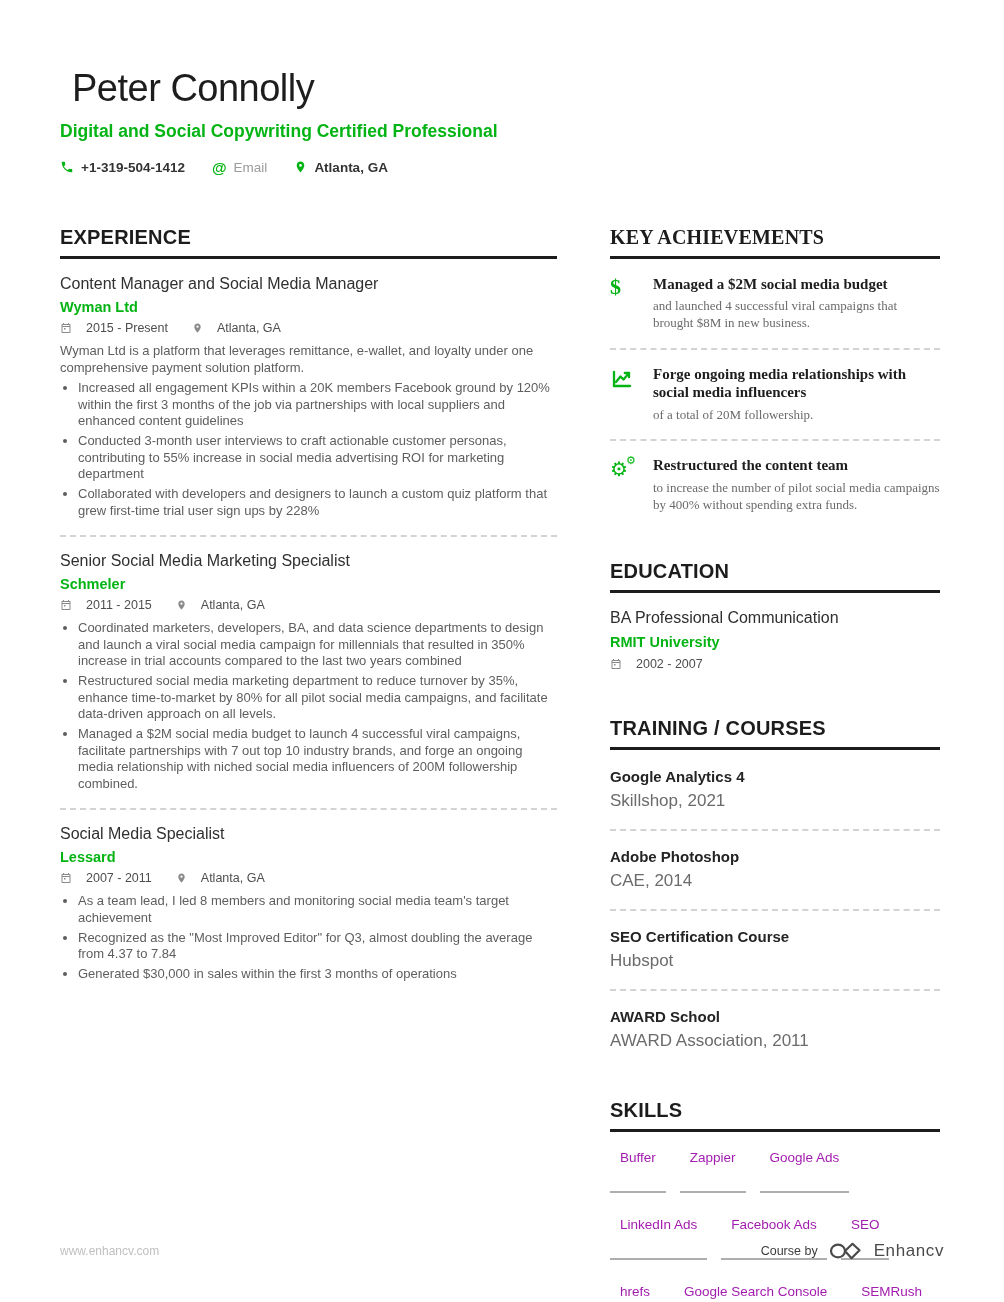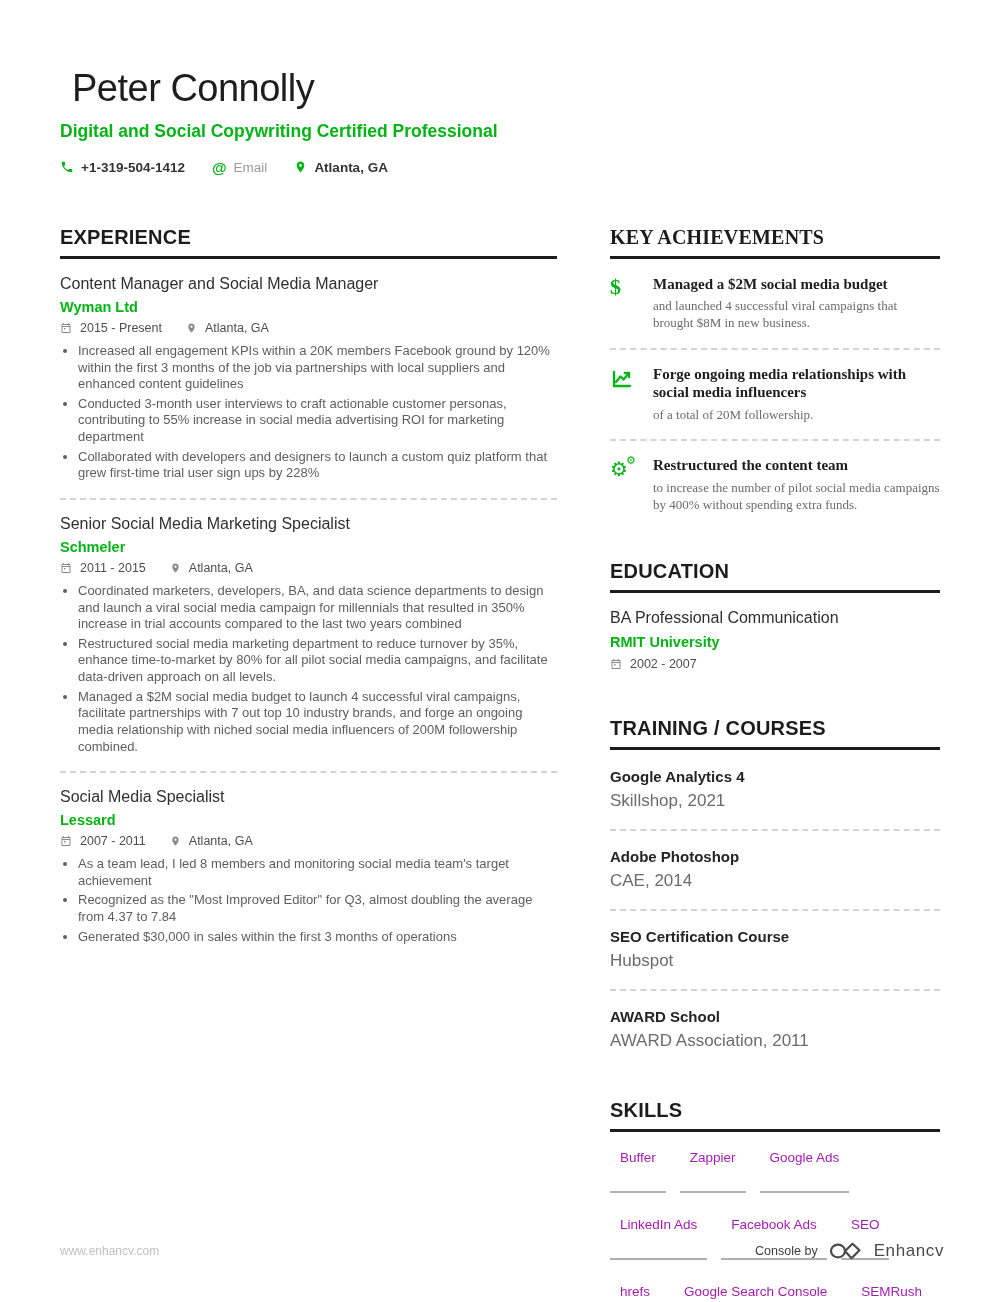--- a/index.html
+++ b/index.html
@@ -24,21 +24,21 @@
 
   h3.sec {
     font-size:20px; font-weight:700; letter-spacing:0.2px; color:#1c1c1c;
     margin:0 0 16px 0; padding-bottom:7px; border-bottom:3px solid #1c1c1c;
   }
 
   
   .job-title { font-size:16px; color:#303030; margin-bottom:6px; }
   .company { font-size:14.5px; font-weight:700; margin-bottom:6px; }
   .meta { display:flex; align-items:center; gap:24px; margin-bottom:8px; font-size:12.5px; color:#4e4e4e; }
-  .meta-item { display:inline-flex; align-items:center; gap:8px; }
+  .meta-item { display:inline-flex; align-items:center; gap:14px; }
   .summary { font-size:13px; color:#5e5e5e; line-height:1.28; margin:0 0 4px 0; }
   ul.bullets { margin:2px 0 0 0; padding-left:18px; }
   ul.bullets li { font-size:13px; color:#5e5e5e; line-height:1.28; margin-bottom:3px; }
   .dash { border-top:2px dashed #d3d3d3; margin:16px 0 15px 0; }
 
   
   .rsection { margin-top:46px; }
   .rsection:first-child { margin-top:0;font-family:Liberation Serif, serif; }
 
   .ach { display:flex; gap:13px; margin-top:15px; }
@@ -116,20 +116,21 @@
                 </svg>
               <span>2015 - Present</span>
             </span>
             <span class="meta-item">
               <svg class="icon" width="11" height="12" viewBox="0 0 24 24" fill="#8a8a8a">
                   <path d="M12 2C8.13 2 5 5.13 5 9c0 5.25 7 13 7 13s7-7.75 7-13c0-3.87-3.13-7-7-7zm0 9.5a2.5 2.5 0 1 1 0-5 2.5 2.5 0 0 1 0 5z"></path>
                 </svg>
               <span>Atlanta, GA</span>
             </span>
           </div>
+          <p class="summary">Wyman Ltd is a platform that leverages remittance, e-wallet, and loyalty under one comprehensive payment solution platform.</p>
           <ul class="bullets">
             <li>Increased all engagement KPIs within a 20K members Facebook ground by 120% within the first 3 months of the job via partnerships with local suppliers and enhanced content guidelines</li>
             <li>Conducted 3-month user interviews to craft actionable customer personas, contributing to 55% increase in social media advertising ROI for marketing department</li>
             <li>Collaborated with developers and designers to launch a custom quiz platform that grew first-time trial user sign ups by 228%</li>
           </ul>
         </article>
 
         <div class="dash"></div>
 
         <article class="job">
@@ -290,21 +291,21 @@
           <span class="skill-chip">Hubspot</span>
         </div>
       </section>
 
     </div>
   </div>
 
   <footer>
     <a class="site-link" href="#">www.enhancv.com</a>
     <span class="powered">
-      <span class="powered-label">Console by</span>
+      <span class="powered-label">Course by</span>
       <svg class="icon" width="36" height="22" viewBox="0 0 36 22" fill="none" stroke="#4a4a4a" stroke-width="2.2" stroke-linejoin="round" stroke-linecap="round">
         <ellipse cx="10" cy="11" rx="7" ry="6.4"></ellipse>
         <path d="M17 11 L24.5 3.8 L31.5 10.2 L23.5 18.2 Z"></path>
       </svg>
       <span class="brand-name">Enhancv</span>
     </span>
   </footer>
 
 </div>
 

